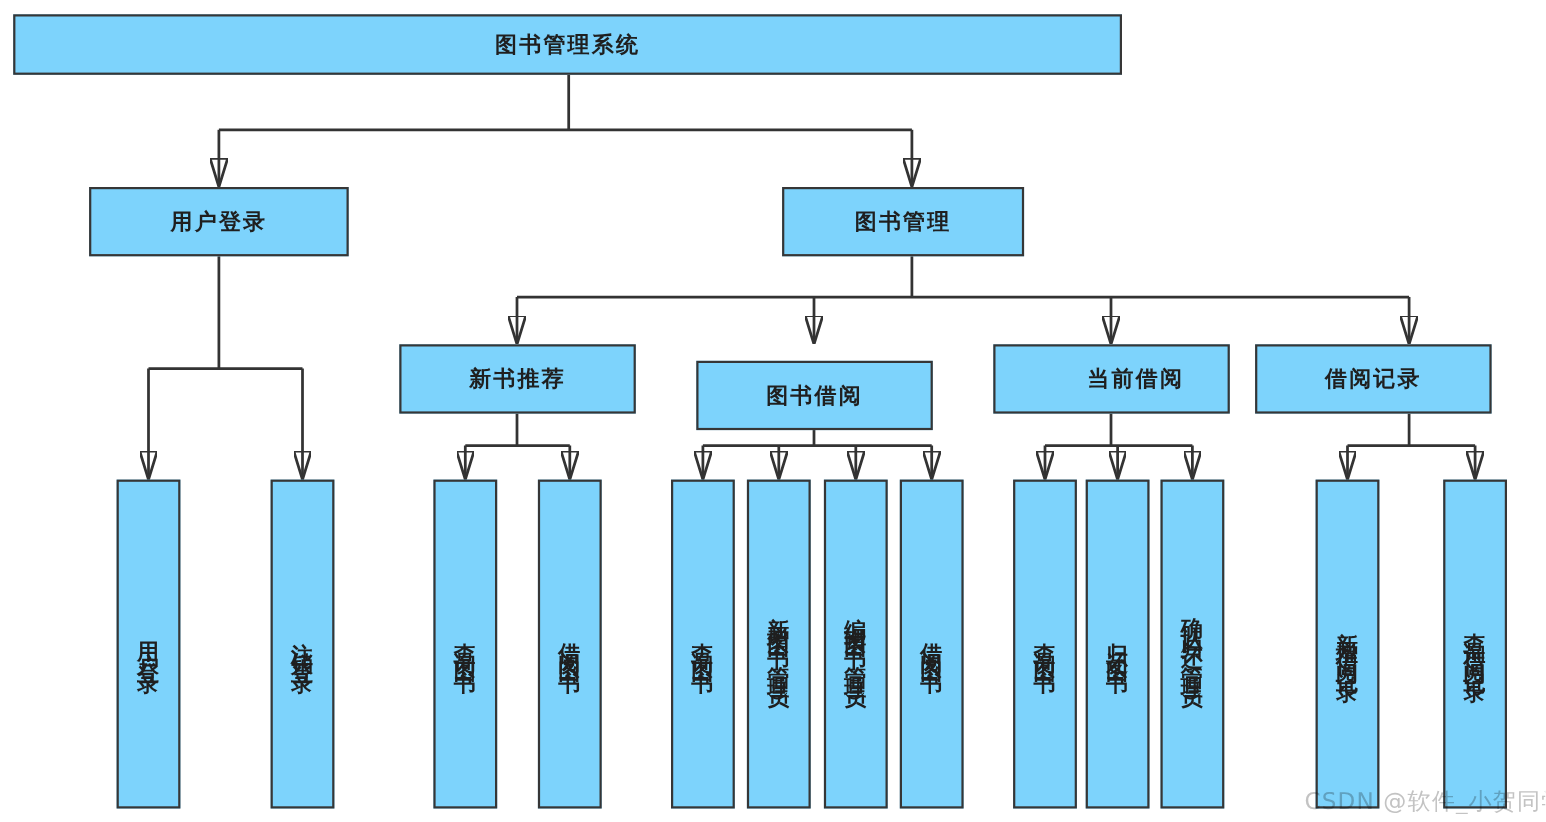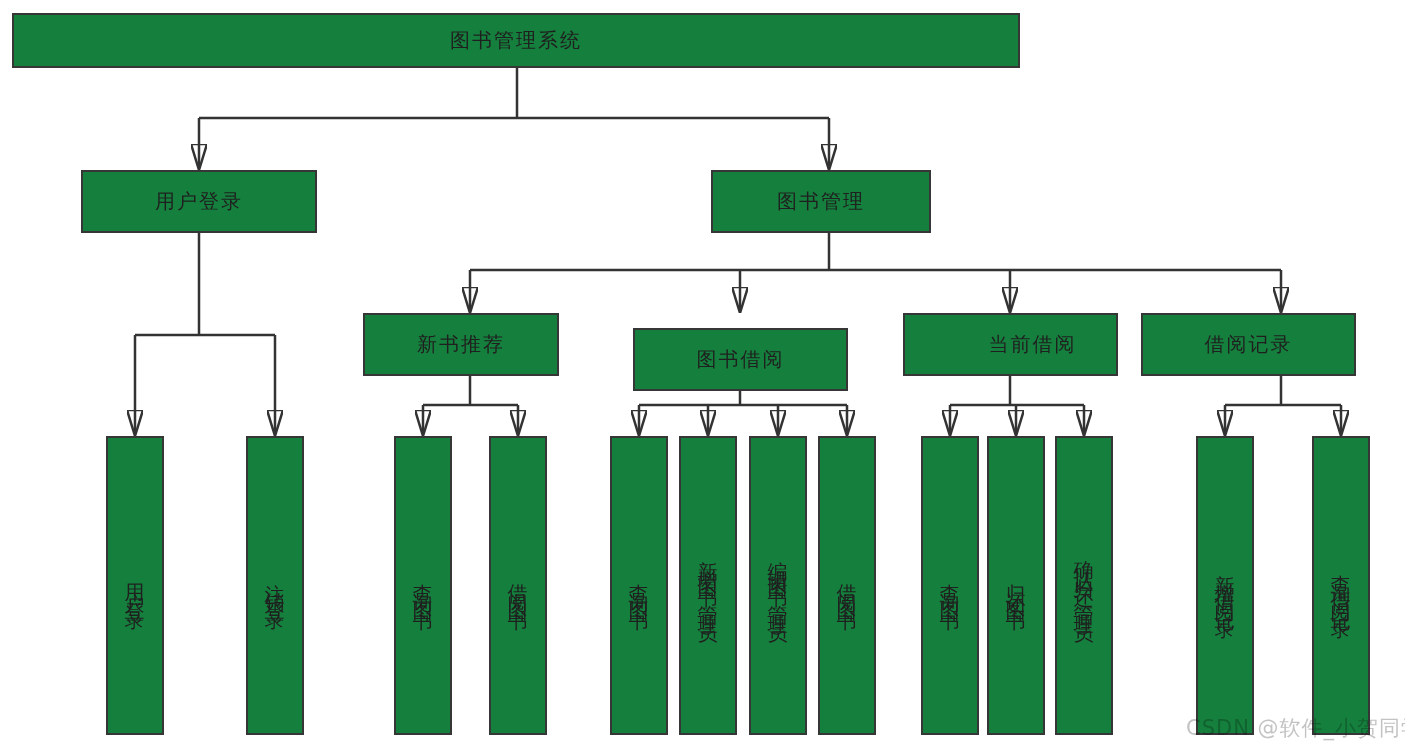--- a/index.html
+++ b/index.html
@@ -8,30 +8,31 @@
     width:1405px;height:747px;
     background:#ffffff;
     font-family:"DejaVu Sans","Liberation Sans",sans-serif;
     overflow:hidden;
   }
   #connectors{position:absolute;left:0;top:0;width:1405px;height:747px;}
   #connectors path{stroke:#333333;stroke-width:2.5;fill:none;}
   #connectors path.arrow{marker-end:url(#arrowhead);}
   .node{
     position:absolute;
-    background:#15803d;
+    background:#7dd3fc;
     border:2.5px solid #363636;
     box-sizing:border-box;
     display:flex;
     align-items:center;
     justify-content:center;
     color:#1f1f1f;
     font-size:20px;
     letter-spacing:2px;
     z-index:2;
+    font-weight:bold;
   }
   .hnode{white-space:nowrap;}
   .vnode{width:58px;top:436px;height:299px;}
   .vnode .vtext{
     writing-mode:vertical-rl;
     text-orientation:mixed;
     letter-spacing:9px;
     font-size:20px;
     line-height:1;
   }
@@ -96,21 +97,21 @@
     <span>图书管理系统</span>
   </div>
 
   <div class="node hnode" style="left:81px;top:170px;width:236px;height:63px;">
     <span>用户登录</span>
   </div>
   <div class="node hnode" style="left:711px;top:170px;width:220px;height:63px;">
     <span>图书管理</span>
   </div>
 
-  <div class="node hnode" style="left:363px;top:313px;width:196px;height:63px;">
+  <div class="node hnode" style="left:363px;top:313px;width:215px;height:63px;">
     <span>新书推荐</span>
   </div>
   <div class="node hnode" style="left:633px;top:328px;width:215px;height:63px;">
     <span>图书借阅</span>
   </div>
   <div class="node hnode" style="left:903px;top:313px;width:215px;height:63px;padding-left:44px;">
     <span>当前借阅</span>
   </div>
   <div class="node hnode" style="left:1141px;top:313px;width:215px;height:63px;text-align:right;">
     <span>借阅记录</span>

